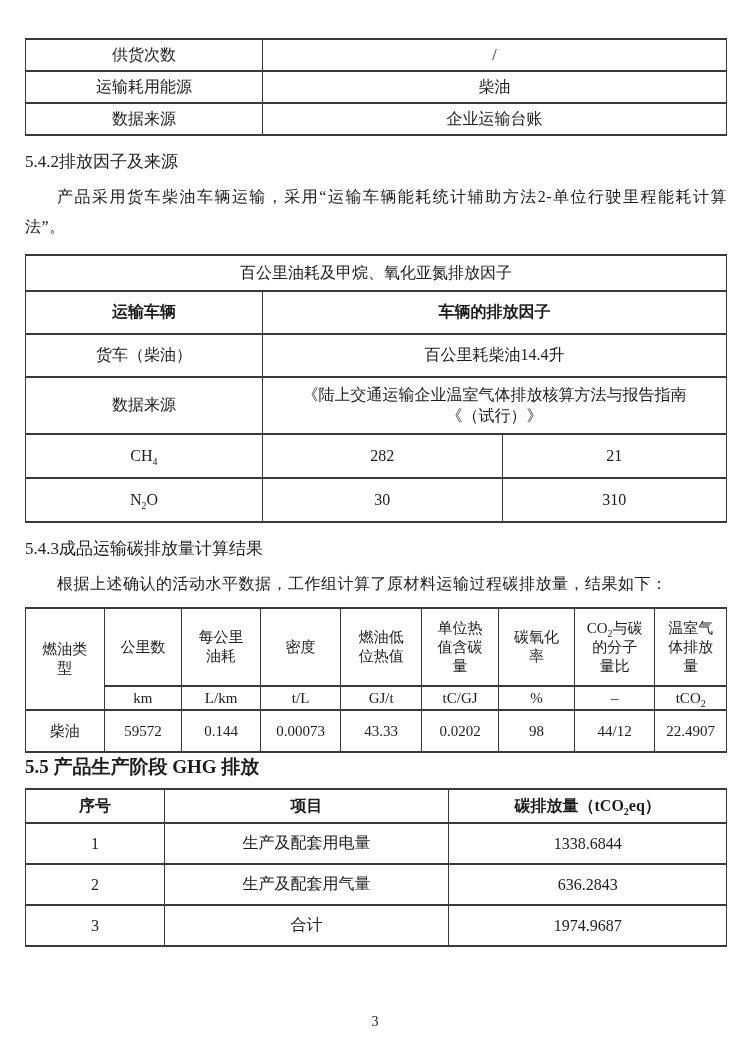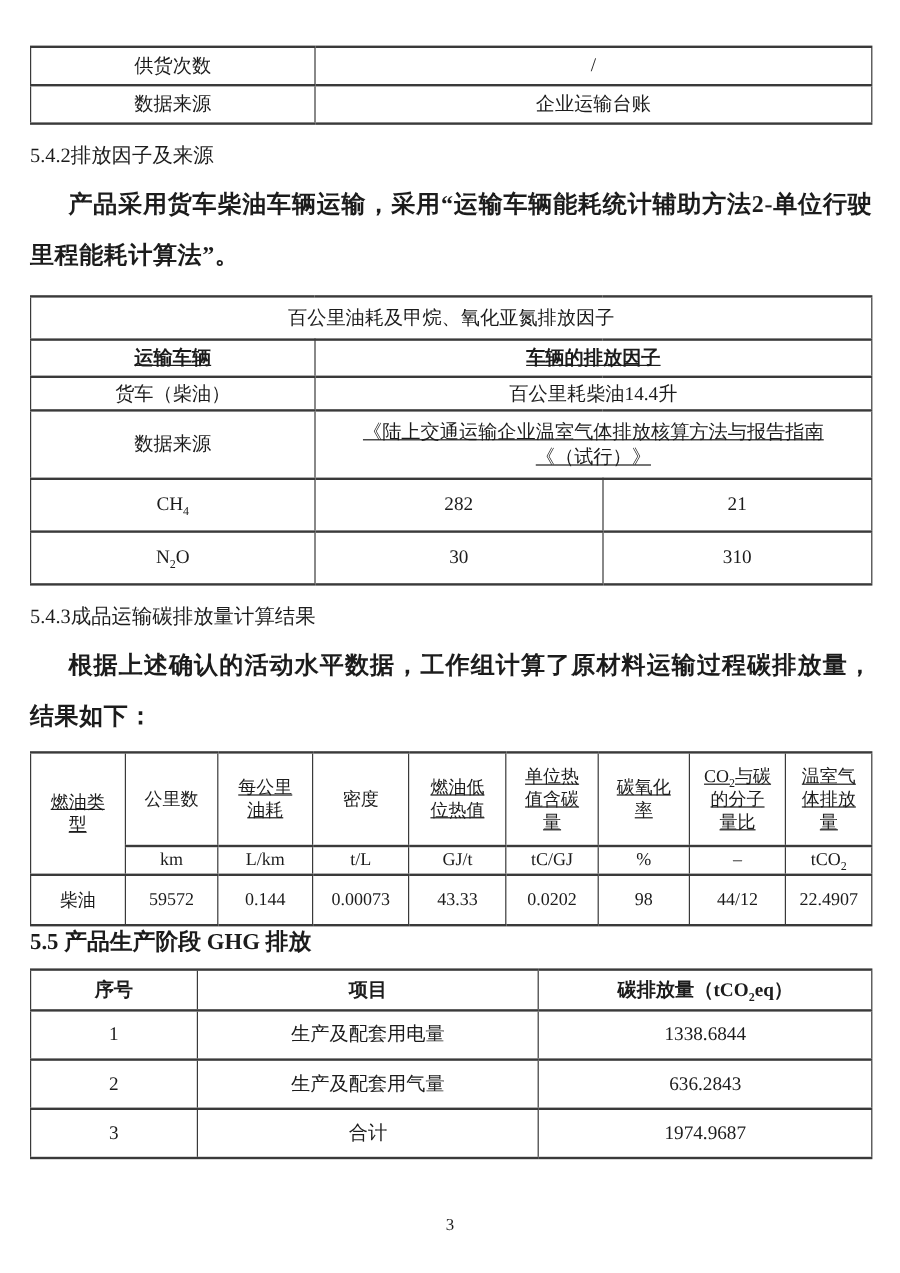--- a/index.html
+++ b/index.html
@@ -26,54 +26,53 @@
     border-right:1px solid #3a3a3a;
     border-top:2px solid #3a3a3a;
     border-bottom:2px solid #3a3a3a;
     text-align:center;
     vertical-align:middle;
     font-size:16px;
     padding:1px 5px;
     overflow:hidden;
   }
   sub { font-size:10px; line-height:0; }
-  .pre-line { white-space:pre-line;text-decoration:underline; }
+  .pre-line { white-space:pre-line; }
   .bold { font-weight:bold; }
 
   
   .h-sub {
     margin-top:14px;
     font-size:17px;
     font-weight:normal;
     line-height:24px;
   }
   .h-main {
     font-size:19px;
     font-weight:bold;
     line-height:27px;
   }
   .para {
     margin-top:8px;
-    font-size:20px;
-    line-height:42px;
+    font-size:16px;
+    line-height:30px;
     text-align:justify;
     text-indent:32px;
     letter-spacing:0.5px;
-    font-weight:bold;
   }
 
   
   .t-supply { margin-top:0; }
   .t-supply tr { height:32px; }
 
   
   .t-factor { margin-top:12px;border-radius:30px; }
   .t-factor .r-title  { height:36px; }
-  .t-factor .r-head   { height:31px;text-decoration:underline; }
-  .t-factor .r-veh    { height:28px; }
+  .t-factor .r-head   { height:43px; }
+  .t-factor .r-veh    { height:43px; }
   .t-factor .r-src    { height:57px; }
   .t-factor .r-gashd  { height:56px; }
   .t-factor .r-gas    { height:44px; }
 
   
   .t-transport { margin-top:8px; }
   .t-transport td { font-size:15px; padding:2px 3px; }
   .t-transport .r-head  { height:78px; }
   .t-transport .r-units { height:24px; }
   .t-transport .r-data  { height:42px; }
@@ -98,20 +97,24 @@
 
   <table class="t-supply">
     <colgroup>
         <col style="width:33.8%">
         <col style="width:66.2%">
       </colgroup>
     <tbody>
         <tr>
       <td>供货次数</td>
       <td>/</td>
+    </tr>
+    <tr>
+      <td>运输耗用能源</td>
+      <td>柴油</td>
     </tr>
     <tr>
       <td>数据来源</td>
       <td>企业运输台账</td>
     </tr>
   </tbody>
     </table>
 
   <div class="h-sub">5.4.2排放因子及来源</div>
   <p class="para">产品采用货车柴油车辆运输，采用“运输车辆能耗统计辅助方法2-单位行驶里程能耗计算法”。</p>

